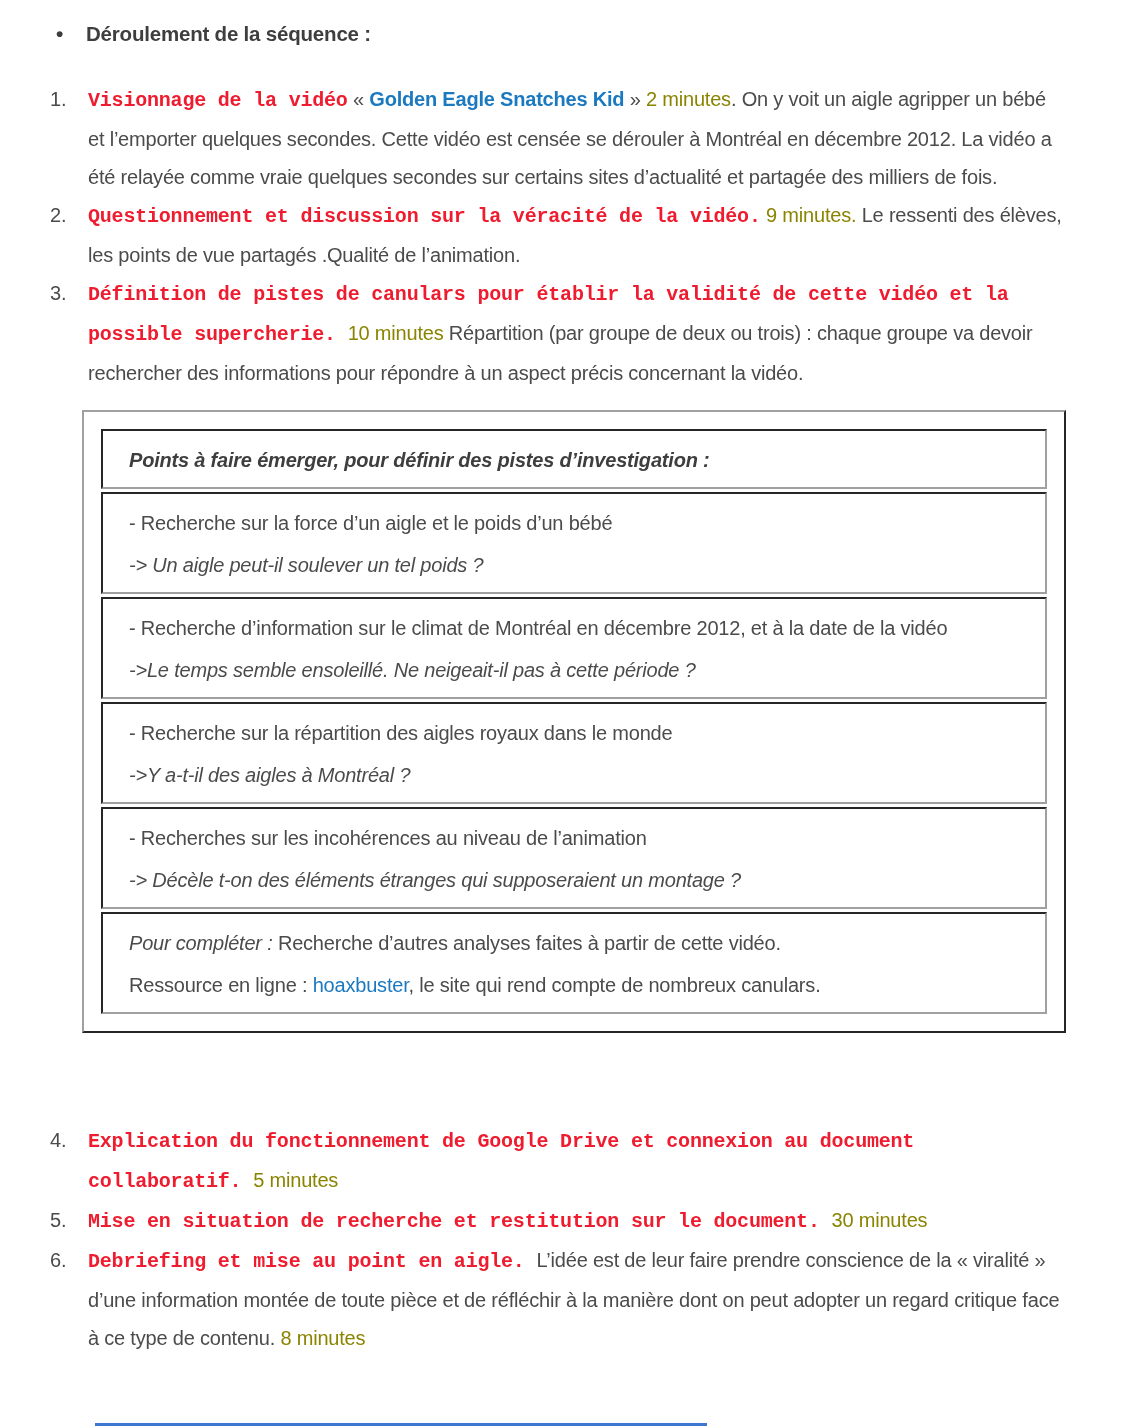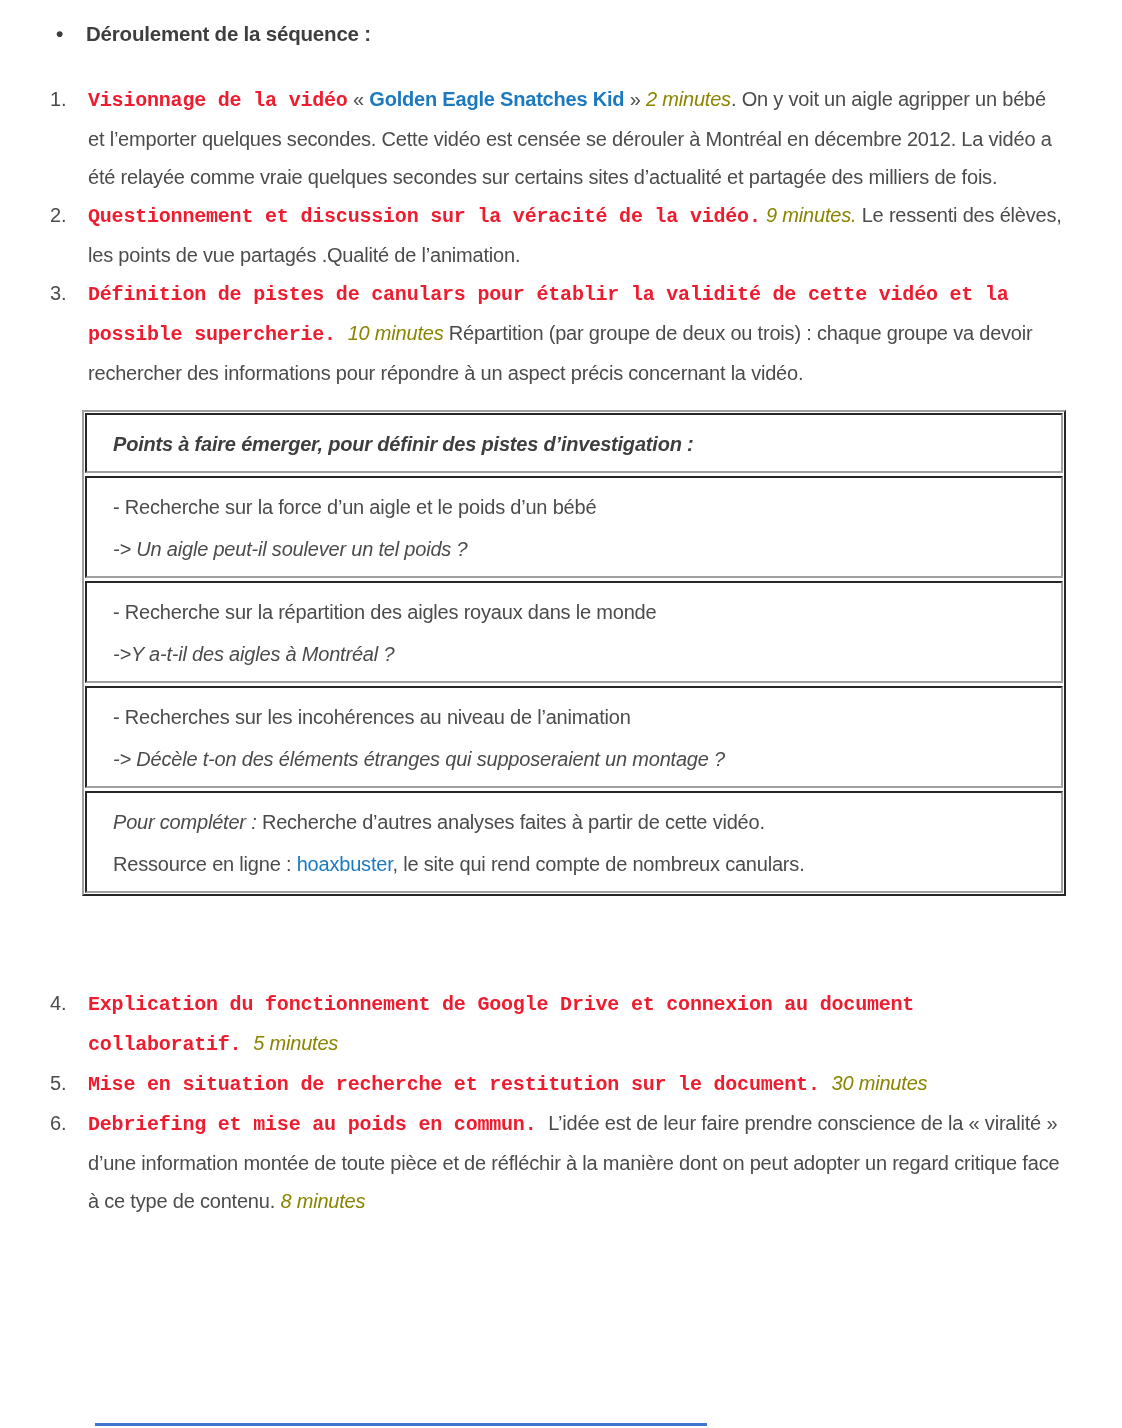--- a/index.html
+++ b/index.html
@@ -48,32 +48,32 @@
   .seq-num {
     flex: 0 0 38px;
     color: var(--text, #4b4b4b);
   }
   .seq-body {
     flex: 1 1 auto;
     max-width: 974px;
   }
   .r-red   { color: var(--red, #ee1c2e); font-weight: bold; font-family: Liberation Mono, monospace; }
   .r-blue  { color: var(--blue, #1b79c0); font-weight: bold; }
-  .r-olive { color: var(--olive, #8a8400); font-style: italic; }
+  .r-olive { color: var(--olive, #8a8400); }
   .r-gray  { color: var(--text, #4b4b4b); }
   .r-link  { color: var(--blue, #1b79c0); cursor: pointer; }
   .r-it    { font-style: italic; }
   
   .pt-table {
     box-sizing: border-box;
     margin: 18px 0 0 32px;
     width: 984px;
     border: 2px solid;
     border-color: var(--border_light, #a0a0a0) var(--border_dark, #262626) var(--border_dark, #262626) var(--border_light, #a0a0a0);
-    padding: 1px;
+    padding: 17px;
     display: flex;
     flex-direction: column;
     gap: 3px;
     background: #ffffff;
   }
   .pt-cell {
     border: 2px solid;
     border-color: var(--border_dark, #262626) var(--border_light, #a0a0a0) var(--border_light, #a0a0a0) var(--border_dark, #262626);
     padding: 8px 26px 6px 26px;
     line-height: 42px;
@@ -124,20 +124,24 @@
   </div>
 
   <div class="pt-table">
     <div class="pt-cell pt-header">Points à faire émerger, pour définir des pistes d’investigation :</div>
 
     <div class="pt-cell">
       <div>- Recherche sur la force d’un aigle et le poids d’un bébé</div>
       <div class="r-it">-&gt; Un aigle peut-il soulever un tel poids ?</div>
     </div>
 
+    <div class="pt-cell">
+      <div>- Recherche d’information sur le climat de Montréal en décembre 2012, et à la date de la vidéo</div>
+      <div class="r-it">-&gt;Le temps semble ensoleillé. Ne neigeait-il pas à cette période ?</div>
+    </div>
 
     <div class="pt-cell">
       <div>- Recherche sur la répartition des aigles royaux dans le monde</div>
       <div class="r-it">-&gt;Y a-t-il des aigles à Montréal ?</div>
     </div>
 
     <div class="pt-cell">
       <div>- Recherches sur les incohérences au niveau de l’animation</div>
       <div class="r-it">-&gt; Décèle t-on des éléments étranges qui supposeraient un montage ?</div>
     </div>
@@ -155,20 +159,20 @@
       <div class="seq-body"><span class="r-red">Explication du fonctionnement de Google Drive et connexion au document collaboratif. </span><span class="r-olive">5 minutes</span></div>
     </div>
 
     <div class="seq-item">
       <span class="seq-num">5.</span>
       <div class="seq-body"><span class="r-red">Mise en situation de recherche et restitution sur le document. </span><span class="r-olive">30 minutes</span></div>
     </div>
 
     <div class="seq-item">
       <span class="seq-num">6.</span>
-      <div class="seq-body"><span class="r-red">Debriefing et mise au poids en commun. </span><span class="r-gray">L’idée est de leur faire prendre conscience de la « viralité » d’une information montée de toute pièce et de réfléchir à la manière dont on peut adopter un regard critique face à ce type de contenu. </span><span class="r-olive">8 minutes</span></div>
+      <div class="seq-body"><span class="r-red">Debriefing et mise au point en aigle. </span><span class="r-gray">L’idée est de leur faire prendre conscience de la « viralité » d’une information montée de toute pièce et de réfléchir à la manière dont on peut adopter un regard critique face à ce type de contenu. </span><span class="r-olive">8 minutes</span></div>
     </div>
 
   </div>
 
   <div class="bottom-blue-line"></div>
 
 </div>
 
 </body></html>

